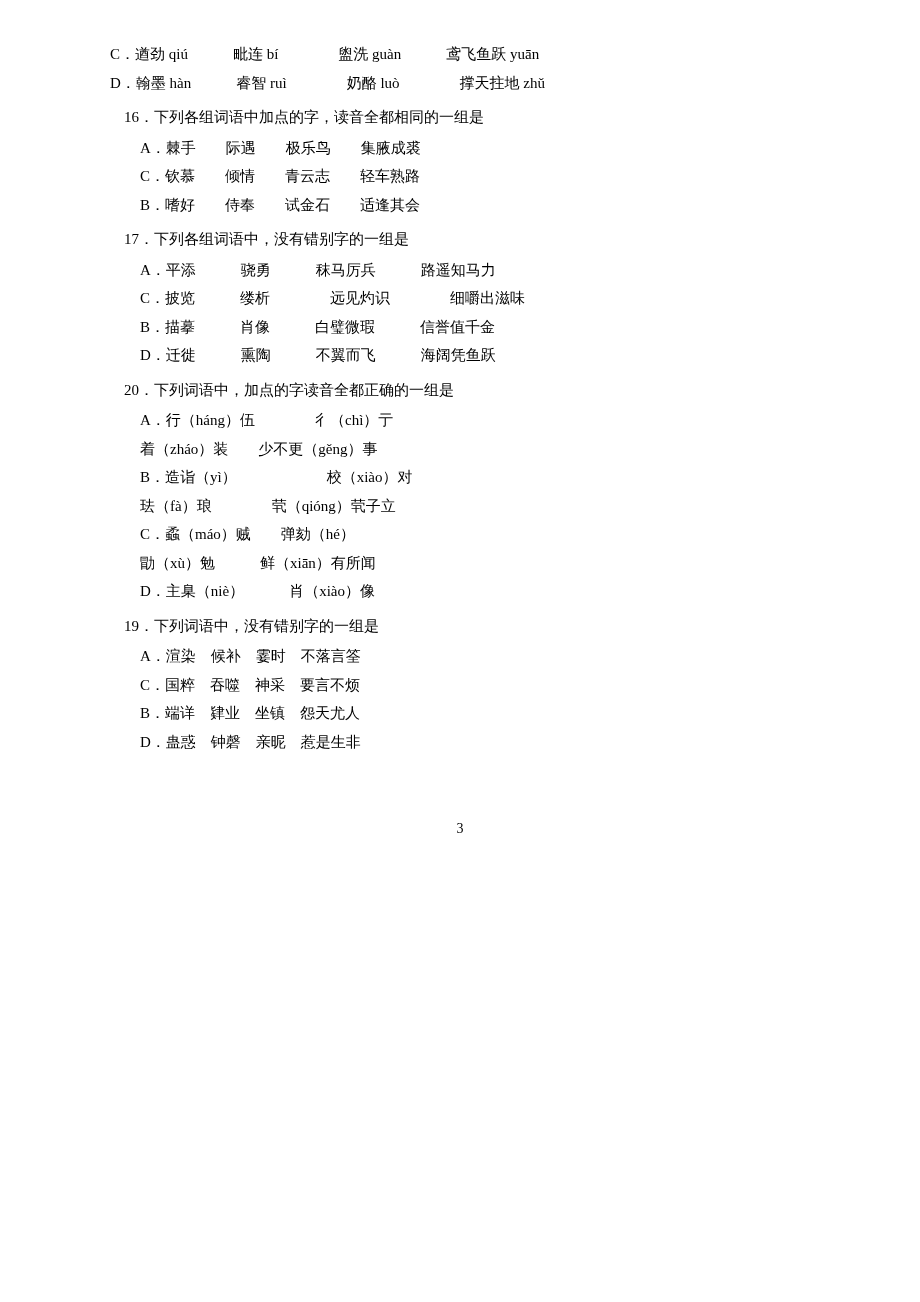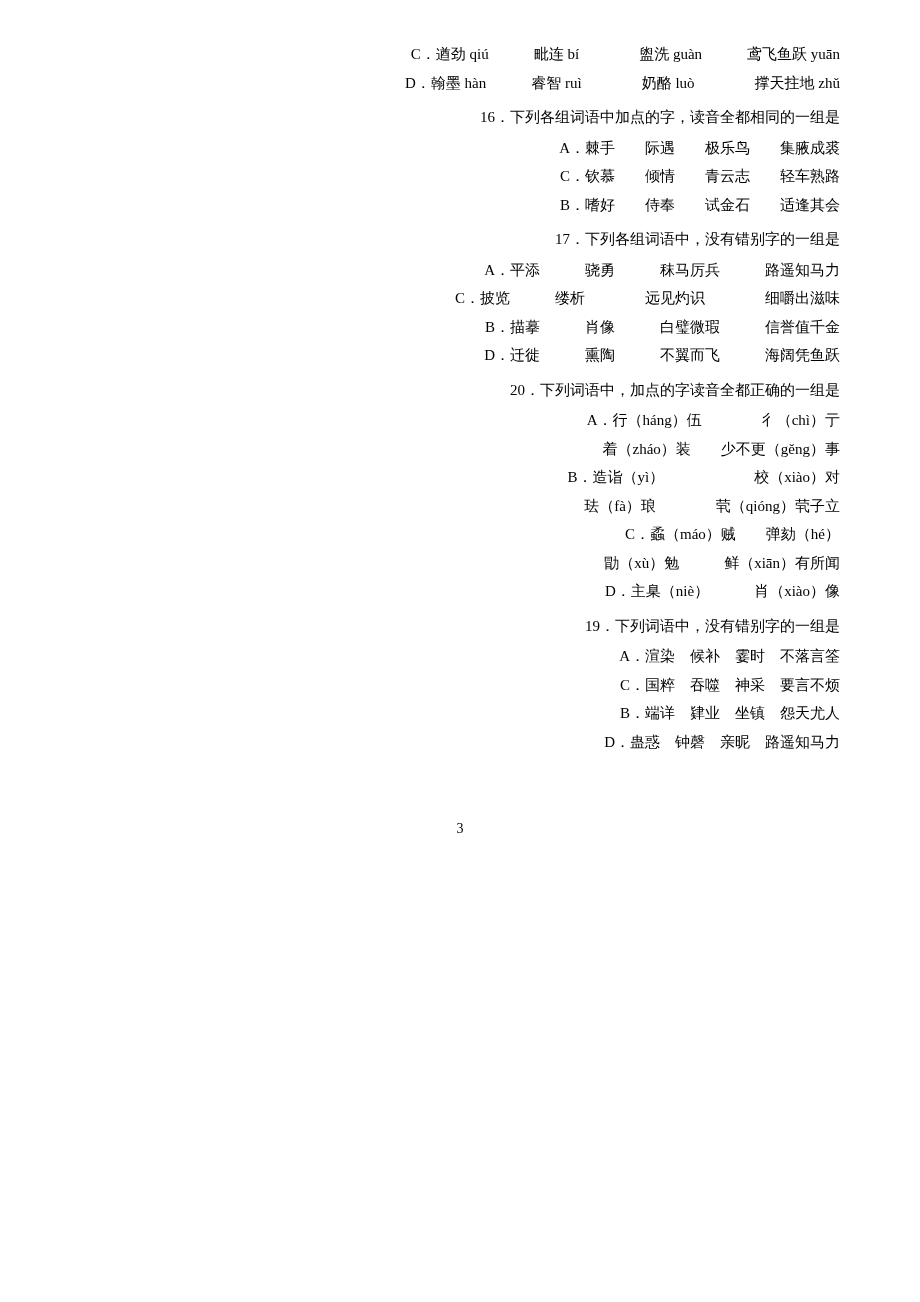--- a/index.html
+++ b/index.html
@@ -1,19 +1,18 @@
 <!DOCTYPE html>
 <html><head>
   <meta charset="utf-8">
   <style>
     * {
       margin: 0;
       padding: 0;
       box-sizing: border-box;
-      text-align: right;
     }
     body {
       background: #ffffff;
       font-family: "SimSun", "宋体", serif;
       font-size: 15px;
       color: #000000;
       width: 920px;
       min-height: 1302px;
       padding: 40px 80px 60px 80px;
       line-height: 1.9;
@@ -29,20 +28,21 @@
       padding-left: 2em;
     }
     .option-line-indent {
       display: block;
       padding-left: 4em;
     }
     .question-title {
       display: block;
       text-indent: 0;
       margin-bottom: 2px;
+      margin-left: 44px;
     }
     .page-number {
       text-align: center;
       margin-top: 60px;
       font-size: 14px;
     }
   </style>
 </head>
 <body>
 
@@ -77,20 +77,20 @@
     <span class="option-line">　　C．蟊（máo）贼　　弹劾（hé）</span>
     <span class="option-line-indent">勖（xù）勉　　　鲜（xiān）有所闻</span>
     <span class="option-line">　　D．主臬（niè）　　　肖（xiào）像</span>
   </div>
 
   <div class="question-block">
     <span class="question-title">19．下列词语中，没有错别字的一组是</span>
     <span class="option-line">　　A．渲染　候补　霎时　不落言筌</span>
     <span class="option-line">　　C．国粹　吞噬　神采　要言不烦</span>
     <span class="option-line">　　B．端详　肄业　坐镇　怨天尤人</span>
-    <span class="option-line">　　D．蛊惑　钟磬　亲昵　路遥知马力</span>
+    <span class="option-line">　　D．蛊惑　钟磬　亲昵　惹是生非</span>
   </div>
 
   <div class="page-number">
     <span>3</span>
   </div>
 
 </div>
 
 </body></html>

